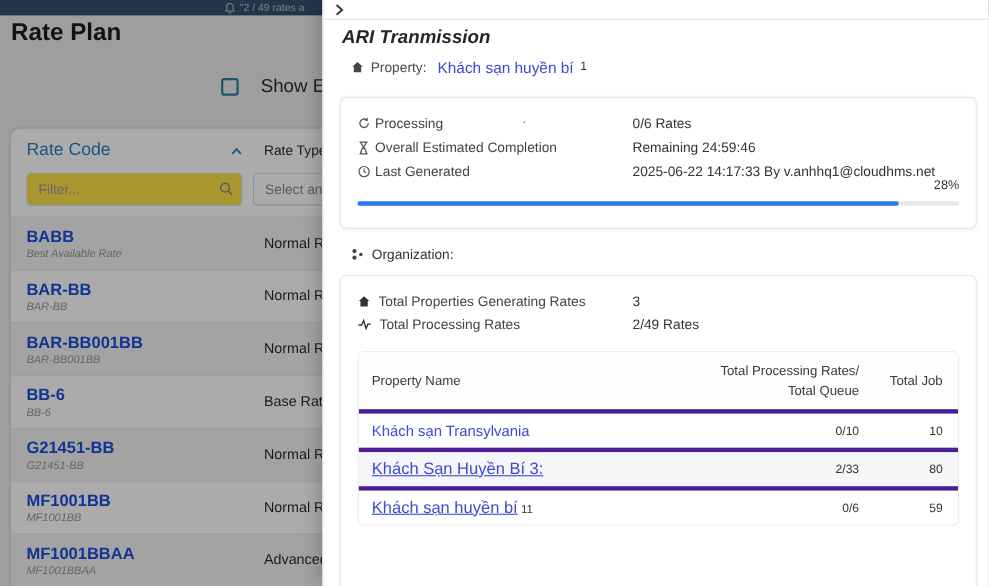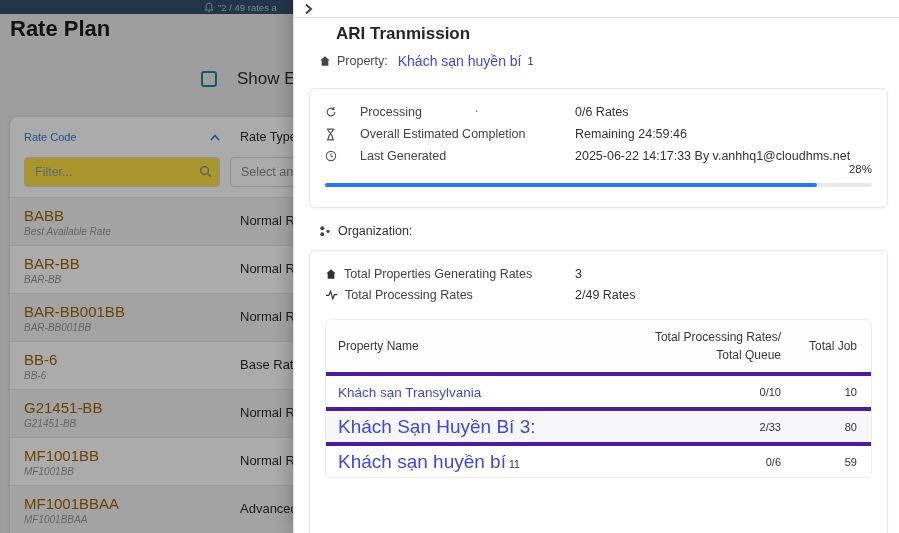--- a/index.html
+++ b/index.html
@@ -14,56 +14,56 @@
                  color:#b7c2cf; font-size:9.5px; }
   .page-title { position:absolute; left:10px; top:16px; font-size:22px; font-weight:bold; color:#1b1b1b; }
   .show-exp { position:absolute; left:201px; top:69px; display:flex; align-items:center; gap:20px; }
   .checkbox { width:16px; height:16px; border:2px solid #26809f; border-radius:3px; background:transparent; }
   .show-exp-label { font-size:17px; color:#2e2e2e; }
 
   .rate-card { position:absolute; left:10px; top:117px; width:360px; height:430px;
                background:#fff; border-radius:8px 8px 0 0; box-shadow:0 0 4px rgba(0,0,0,0.12); }
   .rt-head { display:flex; align-items:center; height:40px; padding:0 14px; }
   .rt-head .col-code { width:196px; display:flex; align-items:center; justify-content:space-between; }
-  .rt-head-code { color:#2d7ec2; font-size:11px; }
+  .rt-head-code { color:#2d7ec2; font-size:16px; }
   .sort-caret { color:#2d7ec2; }
   .rt-head-type { font-size:12.5px; color:#2b2b2b; margin-left:20px; }
   .rt-filter { display:flex; align-items:center; padding:0 14px 10px 14px; gap:10px; }
   .filter-box { position:relative; width:196px; }
   .filter-input { width:100%; height:30px; border:1px solid #d9d9d9; border-radius:4px;
                   font-size:12.5px; color:#555; padding:0 26px 0 10px; outline:none;
                   font-family:"Liberation Sans", sans-serif; background:#fde047; }
   .filter-input::placeholder { color:#9a9a9a; }
   .search-ic { position:absolute; right:8px; top:8px; }
   .type-select { flex:1; height:30px; border:1px solid #d9d9d9; border-radius:4px; background:#fff;
                  display:flex; align-items:center; padding:0 10px; font-size:12.5px; color:#8a8a8a; }
   .r-row { display:flex; align-items:center; height:48px; padding:0 14px; border-top:1px solid #e8e8e8; }
   .r-row.alt { background:#f4f4f4; }
   .r-code { width:196px; }
-  .r-code-main { font-size:15px; font-weight:normal; color:#a16207; }
+  .r-code-main { font-size:15px; font-weight:bold; color:#1d4ed8; }
   .r-code-desc { font-size:10px; font-style:italic; color:#979797; margin-top:2px; }
   .r-type { width:90px; margin-left:20px; font-size:13px; color:#2b2b2b; line-height:1.25; }
 
   
   .overlay { position:absolute; inset:0; background:rgba(0,0,0,0.33); z-index:5; }
 
   
   .panel { position:absolute; left:293px; top:0; width:606px; height:533px; background:#fff; z-index:10;
            box-shadow:-5px 0 14px rgba(0,0,0,0.18); border-left:1px solid #ddd; }
   .panel-strip { height:18px; border-bottom:1px solid #e4e4e4; display:flex; align-items:center; padding-left:10px; }
-  .panel-title { position:absolute; left:42px; top:24px; font-size:17px; font-weight:bold; color:#262626; }
+  .panel-title { position:absolute; left:17px; top:24px; font-size:17px; font-weight:bold; color:#262626;font-style:italic; }
   .prop-row { position:absolute; left:25px; top:53px; display:flex; align-items:center; gap:6px; }
   .prop-label { font-size:12.5px; color:#4a4a4a; }
   .prop-link { font-size:14px; color:#3f4ad1; margin-left:4px; }
   .prop-num { font-size:11px; color:#333; }
 
   .card { position:absolute; left:15px; right:11px; background:#fff; border:1px solid #e7e7e7;
           border-radius:6px; box-shadow:0 1px 3px rgba(0,0,0,0.05); }
   .status-card { top:88px; height:120px; padding:12px 15px; }
-  .s-row { display:flex; align-items:center; height:22px; position:relative;gap:19px; }
+  .s-row { display:flex; align-items:center; height:22px; position:relative; }
   .s-ic { width:16px; display:flex; align-items:center; }
   .s-label { font-size:12.5px; color:#444; }
   .s-dots { position:absolute; left:150px; top:0; font-size:12px; color:#666; }
   .s-value { position:absolute; left:250px; font-size:12.5px; color:#333; }
   .pct { position:absolute; right:15px; top:74px; font-size:11.5px; color:#333; }
   .pbar { position:absolute; left:15px; right:15px; top:94px; height:4px; background:#e9e9e9; border-radius:2px; }
   .pbar-fill { height:4px; background:#2878f0; border-radius:2px; width:0; }
 
   .org-row { position:absolute; left:25px; top:224px; display:flex; align-items:center; gap:7px; }
   .org-label { font-size:12.5px; color:#333; }
@@ -77,21 +77,21 @@
   .pt-row:first-child { border-top:none; }
   .pt-header { min-height:52px; padding:6px 0; background:#fdfdfd; }
   .pt-name { flex:1; padding-left:12px; }
   .pt-rates { width:150px; text-align:right; }
   .pt-jobs { width:90px; text-align:right; padding-right:14px; }
   .pt-h { font-size:12px; color:#3a3a3a; }
   .pt-h .line { line-height:1.5; }
   .pt-body { height:35px; }
   .pt-body.alt { background:#f6f6f8; }
   .pt-link { color:#3f4ad1; font-size:13.5px; }
-  .pt-link.lg { font-size:19px; }
+  .pt-link.lg { font-size:15px;text-decoration:underline; }
   .pt-suffix { font-size:10.5px; color:#333; margin-left:3px; }
   .pt-cell { font-size:11px; color:#333; }
 
   svg { display:block; }
 </style>
 </head>
 <body>
 
 <div class="left-page">
   <div class="topbar">

